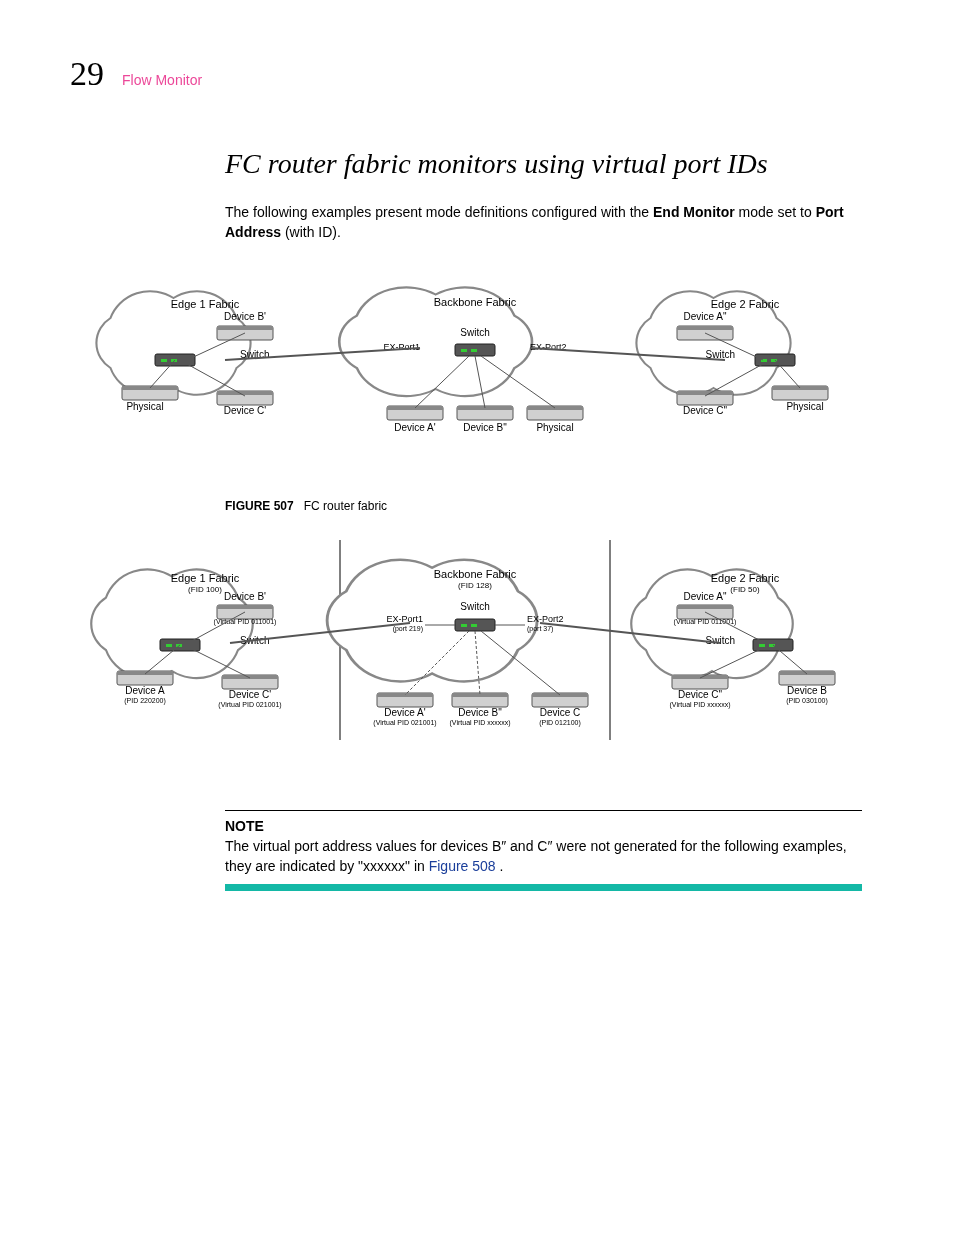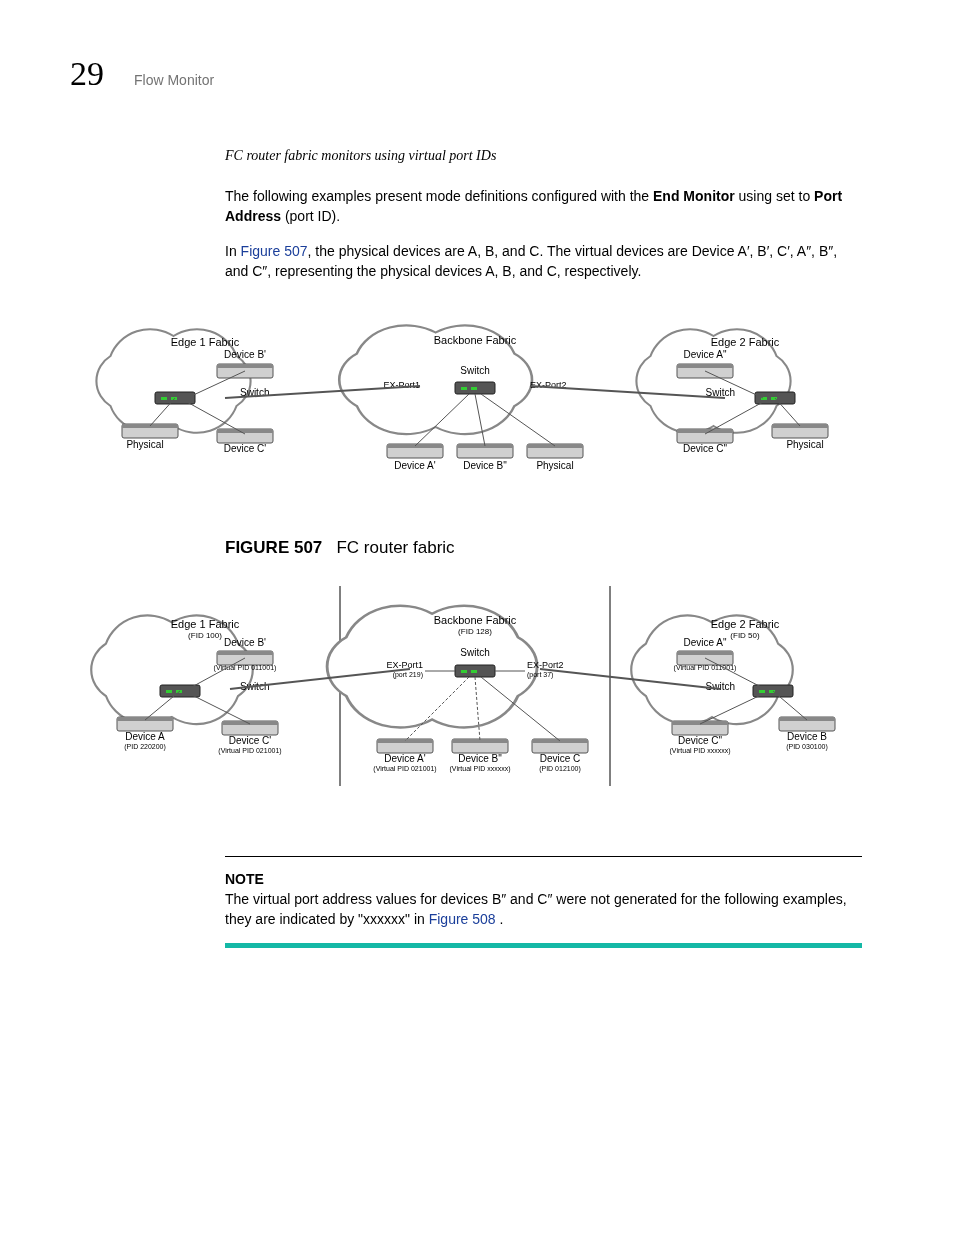--- a/index.html
+++ b/index.html
@@ -23,57 +23,56 @@
     gap: 18px;
     margin-bottom: 55px;
   }
   .chapnum {
     font-size: 34px;
     font-weight: 400;
     font-family: Georgia, 'Times New Roman', serif;
   }
   .hdr-title {
     font-size: 14px;
-    color: #737373;
-    margin-left: 12px;
+    color: #ec4899;
   }
   .content {
     margin-left: 155px;
   }
   h2.section-title {
     font-style: italic;
     font-family: Georgia, 'Times New Roman', serif;
     font-weight: 400;
-    font-size: 14px;
+    font-size: 28px;
     margin: 0 0 22px 0;
   }
   p {
     font-size: 14px;
     line-height: 1.45;
     margin: 0 0 14px 0;
   }
   .bold { font-weight: 700; }
   .link { color: #1a3e9a; }
   .figure-wrap {
     margin: 20px 0 25px -155px;
     text-align: center;
   }
   svg.diagram {
     display: block;
     margin: 0 auto;
   }
   .figcap {
-    font-size: 17px;
+    font-size: 12px;
     margin: 20px 0 18px 0;
   }
   .figcap .fignum { font-weight: 700; }
   .note-block {
     border-top: 1px solid #000;
-    border-bottom: 5px solid #14b8a6;
-    padding: 14px 0;
+    border-bottom: 7px solid #14b8a6;
+    padding: 7px 0;
     margin-top: 20px;
   }
   .note-head {
     font-weight: 700;
     font-size: 14px;
     margin-bottom: 2px;
   }
   .note-body {
     font-size: 14px;
     line-height: 1.45;
@@ -87,26 +86,23 @@
   <div class="header-row">
     <span class="chapnum">29</span>
     <span class="hdr-title">Flow Monitor</span>
   </div>
 
   <div class="content">
 
     <h2 class="section-title">FC router fabric monitors using virtual port IDs</h2>
 
     <p>
-      <span>The following examples present mode definitions configured with the </span><span class="bold">End Monitor</span><span> using set to </span><span class="bold">Port Address</span><span> (port ID).</span>
+      <span>The following examples present mode definitions configured with the </span><span class="bold">End Monitor</span><span> mode set to </span><span class="bold">Port Address</span><span> (with ID).</span>
     </p>
 
-    <p>
-      <span>In </span><span class="link">Figure 507</span><span>, the physical devices are A, B, and C. The virtual devices are Device A′, B′, C′, A″, B″, and C″, representing the physical devices A, B, and C, respectively.</span>
-    </p>
 
     <div class="figure-wrap">
       <svg class="diagram" width="810" height="210" viewBox="0 0 810 210">
         <defs>
           <g id="devbox">
             <rect x="-28" y="-7" width="56" height="14" rx="2" fill="#d0d0d0" stroke="#555"></rect>
             <rect x="-28" y="-7" width="56" height="4" fill="#888"></rect>
           </g>
           <g id="swbox">
             <rect x="-20" y="-6" width="40" height="12" rx="2" fill="#555" stroke="#222"></rect>

